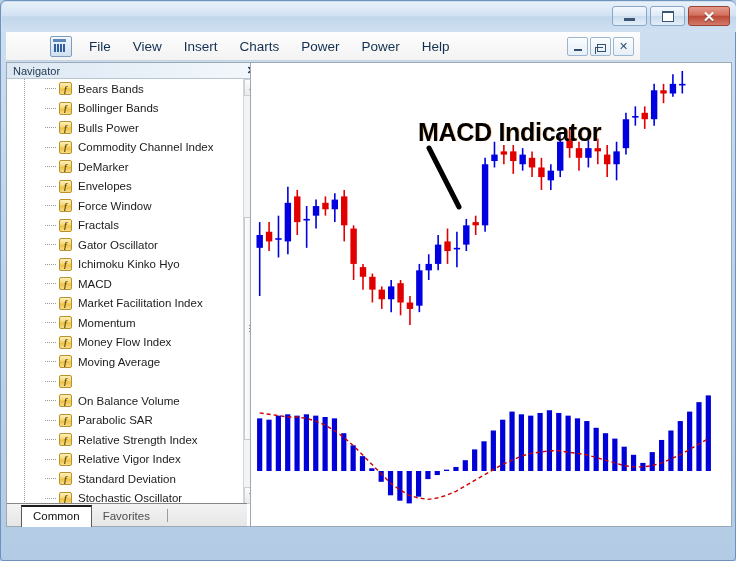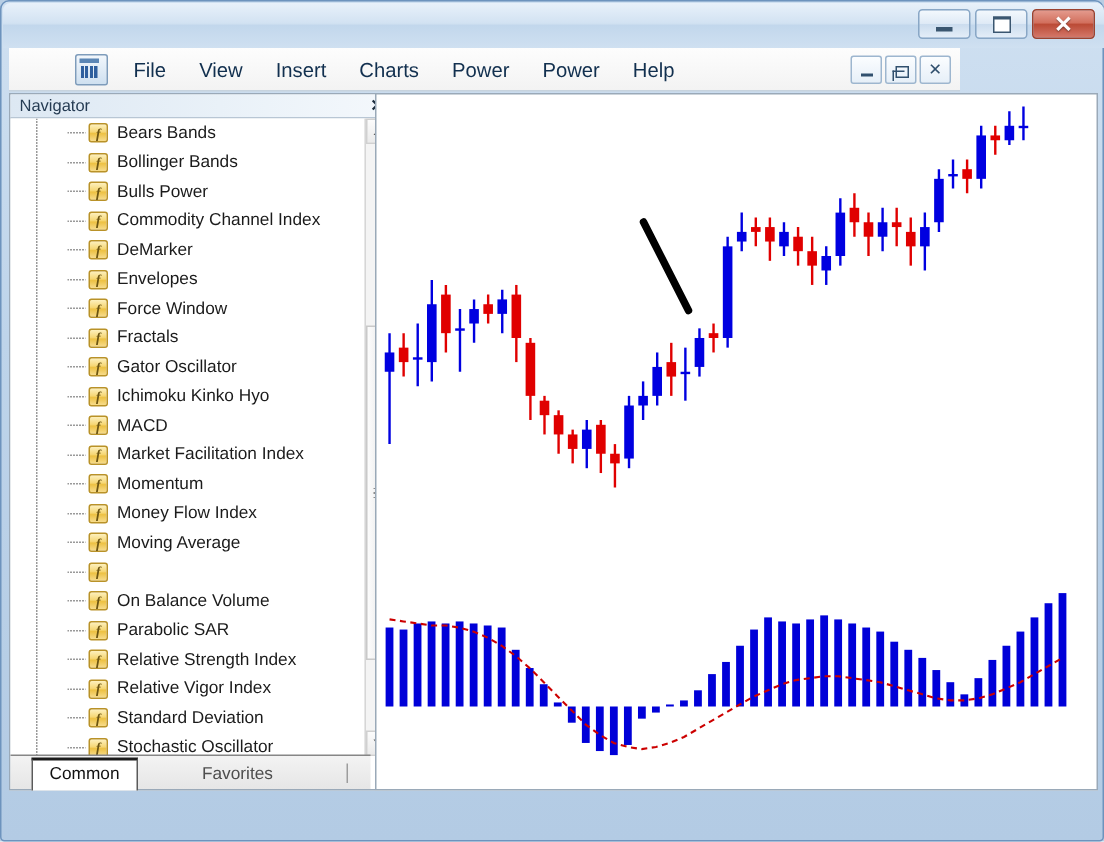--- a/index.html
+++ b/index.html
@@ -138,21 +138,21 @@
     background:linear-gradient(to right,#fdfdfd,#ededed 50%,#e0e0e0);
     border:1px solid #c9c9c9;box-sizing:border-box;
   }
   .sb-grip{
     position:absolute;left:4px;top:50%;margin-top:-4px;width:9px;height:8px;
     background:repeating-linear-gradient(to bottom,#8d8d8d 0 1px,transparent 1px 3px);
   }
   .nav-tabs{
     position:absolute;left:0;bottom:0;width:240px;height:23px;
     background:linear-gradient(to bottom,#f3f3f3,#e6e6e6);
-    border-top:1px solid #868686;display:flex;align-items:flex-end;box-sizing:border-box;gap:32px;
+    border-top:1px solid #868686;display:flex;align-items:flex-end;box-sizing:border-box;
   }
   .nav-tab{
     font-size:11.5px;padding:3px 11px 4px 11px;color:#4e4e4e;
     box-sizing:border-box;
   }
   .nav-tab.active{
     background:#fff;color:#111;border:1px solid #5a5a5a;border-top:2px solid #1b1b1b;
     border-bottom:none;margin-left:14px;margin-bottom:-1px;padding-bottom:5px;
   }
   .tab-caret{width:1px;height:13px;background:#9d9d9d;align-self:center;margin-left:6px;}
@@ -599,18 +599,19 @@
         <rect x="389.2979591836734" y="399.9" width="5.2" height="8.100000000000001" fill="#0000d8"></rect>
         <rect x="398.64489795918365" y="389.1" width="5.2" height="18.900000000000002" fill="#0000d8"></rect>
         <rect x="407.99183673469383" y="376.95" width="5.2" height="31.05" fill="#0000d8"></rect>
         <rect x="417.338775510204" y="367.5" width="5.2" height="40.5" fill="#0000d8"></rect>
         <rect x="426.68571428571425" y="358.05" width="5.2" height="49.95" fill="#0000d8"></rect>
         <rect x="436.03265306122444" y="348.6" width="5.2" height="59.400000000000006" fill="#0000d8"></rect>
         <rect x="445.3795918367347" y="339.15" width="5.2" height="68.85000000000001" fill="#0000d8"></rect>
         <rect x="454.72653061224486" y="332.4" width="5.2" height="75.60000000000001" fill="#0000d8"></rect>
         <path d="M8.7,349.9 L18.0,351.3 L27.4,352.6 L36.7,354.0 L46.1,354.0 L55.4,355.4 L64.8,358.1 L74.1,362.1 L83.4,367.5 L92.8,374.3 L102.1,382.4 L111.5,391.8 L120.8,401.3 L130.2,410.7 L139.5,420.1 L148.9,426.9 L158.2,432.3 L167.6,435.0 L176.9,436.4 L186.3,435.0 L195.6,432.3 L205.0,428.3 L214.3,422.9 L223.7,417.4 L233.0,412.1 L242.3,406.6 L251.7,401.3 L261.0,397.2 L270.4,393.1 L279.7,390.4 L289.1,389.1 L298.4,387.8 L307.8,387.8 L317.1,389.1 L326.5,390.4 L335.8,391.8 L345.2,394.5 L354.5,397.2 L363.9,399.9 L373.2,402.6 L382.6,403.9 L391.9,403.9 L401.2,402.6 L410.6,399.9 L419.9,395.9 L429.3,391.8 L438.6,386.4 L448.0,381.0 L457.3,375.6" fill="none" stroke="#cc0000" stroke-width="1.4" stroke-dasharray="4,3"></path>
       </svg>
+    <div class="annot-text">MACD Indicator</div>
     <svg class="chart-svg" width="480" height="463" style="pointer-events:none">
       <line x1="178" y1="85" x2="208" y2="144" stroke="#000" stroke-width="5" stroke-linecap="round"></line>
     </svg>
   </div>
 
 </div>
 
 </body></html>

